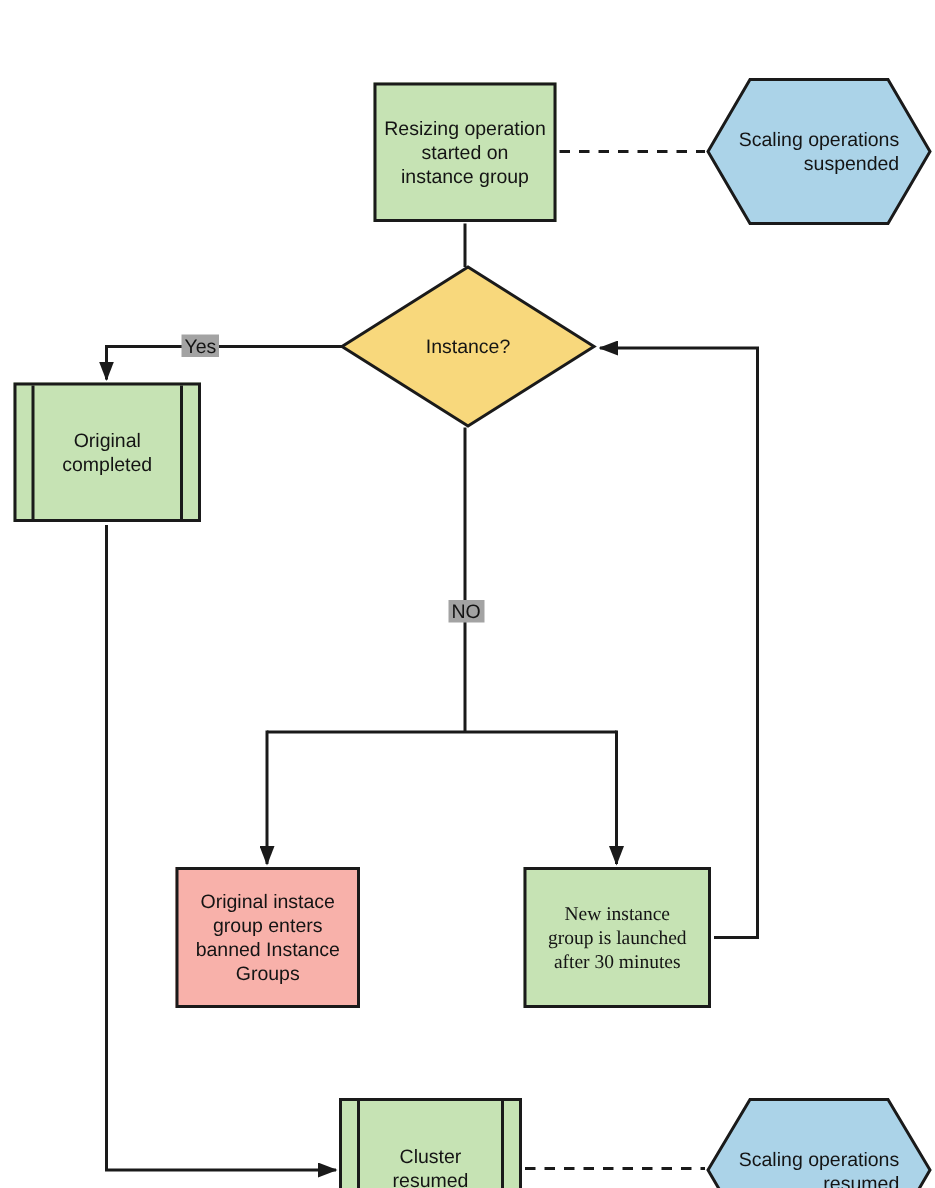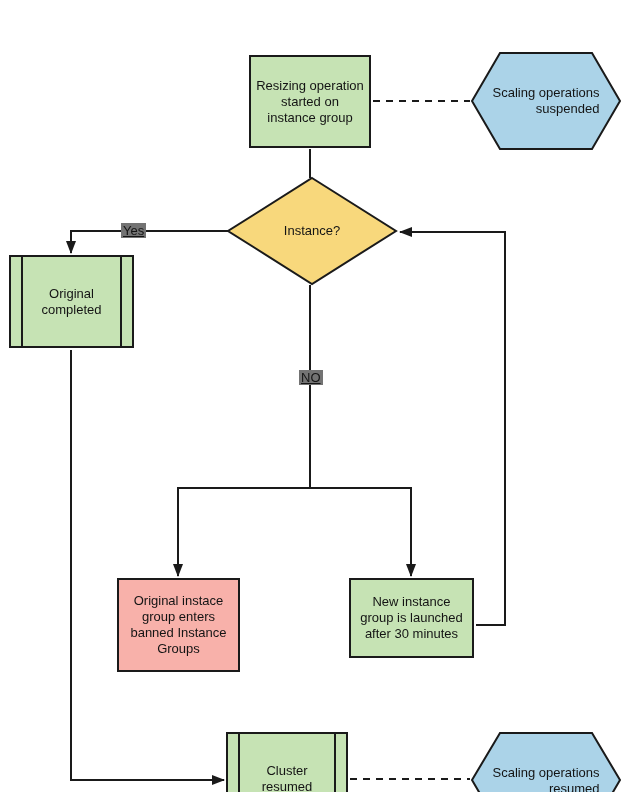--- a/index.html
+++ b/index.html
@@ -23,22 +23,22 @@
   }
   .predef::before { left:10px; }
   .predef::after  { right:10px; }
 
   .shape-label {
     position:absolute; display:flex; align-items:center; justify-content:center;
     text-align:right; white-space:pre-line; font-size:13px; line-height:16px;
     color:var(--text,#141414); pointer-events:none;
   }
   .edge-label {
-    position:absolute; background:#737373; padding:0 2px;
-    font-size:13px; line-height:15px; color:var(--text,#141414);text-decoration:underline;
+    position:absolute; background:#a3a3a3; padding:0 2px;
+    font-size:13px; line-height:15px; color:var(--text,#141414);
   }
 </style>
 </head>
 <body>
 
 <div id="canvas">
 
   <svg id="edges" viewBox="0 0 623 792" xmlns="http://www.w3.org/2000/svg">
     <defs>
       <marker id="arrow" markerWidth="13" markerHeight="10" refX="12" refY="5" orient="auto" markerUnits="userSpaceOnUse">
@@ -68,32 +68,32 @@
 instance group</div>
 
   <div class="node fill-green predef" style="left:9px; top:210px; width:125px; height:93px;">Original
 completed</div>
 
   <div class="node fill-red" style="left:117px; top:533px; width:123px; height:94px;">Original instace
 group enters
 banned Instance
 Groups</div>
 
-  <div class="node fill-green" style="left:349px; top:533px; width:125px; height:80px;">New instance
+  <div class="node fill-green" style="left:349px; top:533px; width:125px; height:94px;font-family:Liberation Serif, serif;">New instance
 group is launched
 after 30 minutes</div>
 
   <div class="node fill-green predef" style="left:226px; top:687px; width:122px; height:93px;">Cluster
 resumed</div>
 
   <div class="shape-label" style="left:228px; top:133px; width:168px; height:106px;">Instance?</div>
 
   <div class="shape-label" style="left:472px; top:8px; width:148px; height:96px;">Scaling operations
 suspended</div>
 
   <div class="shape-label" style="left:472px; top:688px; width:148px; height:95px;">Scaling operations
 resumed</div>
 
   <div class="edge-label" style="left:121px; top:178px;">Yes</div>
 
-  <div class="edge-label" style="left:299px; top:325px;text-align:right;">NO</div>
+  <div class="edge-label" style="left:299px; top:355px;text-align:right;">NO</div>
 
 </div>
 
 </body></html>

